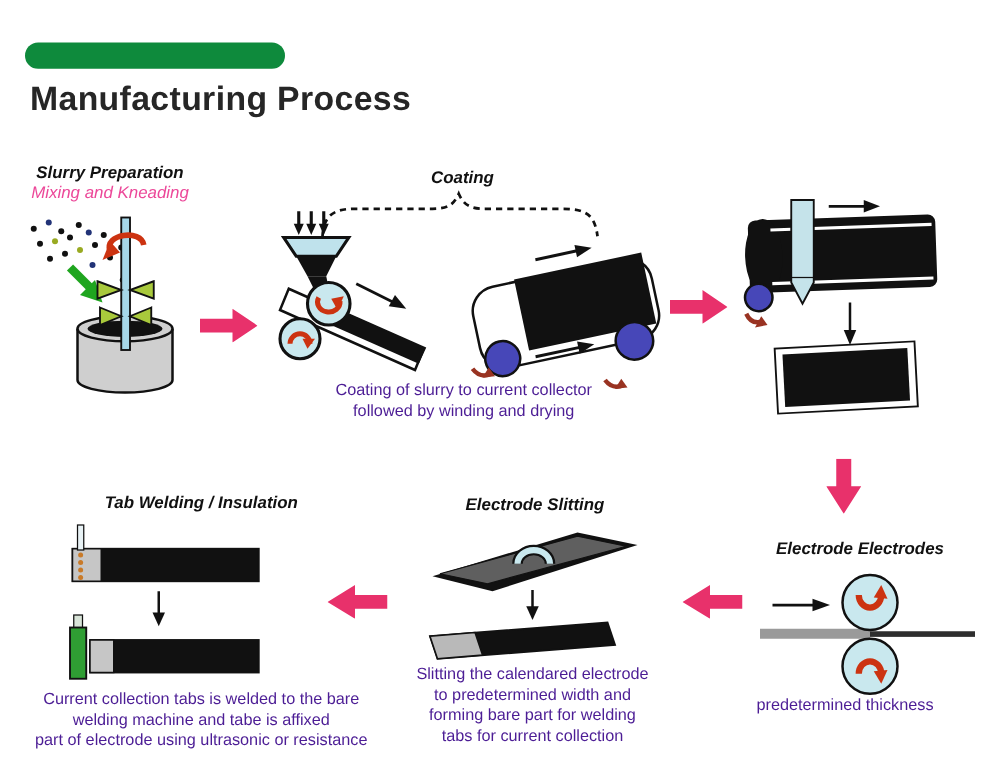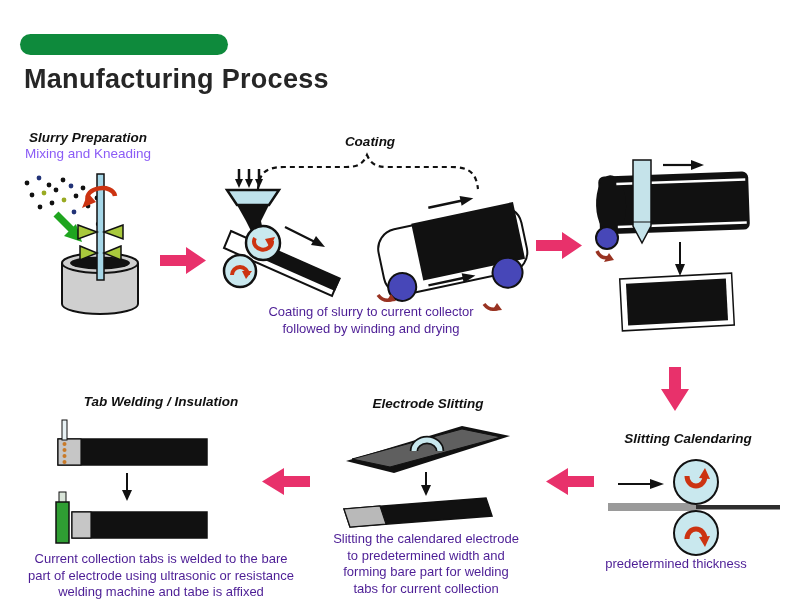--- a/index.html
+++ b/index.html
@@ -2,21 +2,21 @@
 <html><head>
 <meta charset="utf-8">
 <style>
   html,body{margin:0;padding:0;background:#fff;}
   #canvas{position:relative;width:794px;height:613px;background:#ffffff;overflow:hidden;
           font-family:"Liberation Sans", sans-serif;color:#1a1a1a;}
   .abs{position:absolute;}
   .green-bar{left:20px;top:34px;width:208px;height:21px;border-radius:11px;background:#0e8a3c;}
   .main-title{left:24px;top:64px;font-size:27px;font-weight:bold;color:#262626;letter-spacing:.3px;}
   .step-title{font-size:13.5px;font-weight:bold;color:#111;text-align:center;line-height:15.5px;font-style:italic;}
-  .step-sub{font-size:13.5px;color:#8b5cf6;text-align:center;line-height:15.5px;}
+  .step-sub{font-size:13.5px;color:#ec4899;text-align:center;line-height:15.5px;font-style:italic;}
   .caption{font-size:13px;color:#4c1d95;text-align:center;line-height:16.5px;}
   svg{display:block;}
 </style>
 </head>
 <body>
 
 <div id="canvas">
 
   <div class="abs green-bar"></div>
   <div class="abs main-title">Manufacturing Process</div>
@@ -174,21 +174,21 @@
       <rect x="38" y="124" width="112" height="52" fill="#fff" stroke="#111" stroke-width="1.5"></rect>
       <rect x="44" y="129" width="100" height="42" fill="#111"></rect>
     </g>
   </svg>
 
 
   <svg class="abs" style="left:661px;top:367px;" width="28" height="44" viewBox="0 0 28 44">
     <polygon points="8,0 20,0 20,22 28,22 14,44 0,22 8,22" fill="#e8316b"></polygon>
   </svg>
 
-  <div class="abs step-title" style="left:598px;top:431px;width:180px;">Slitting Calendaring</div>
+  <div class="abs step-title" style="left:598px;top:431px;width:180px;">Electrode Electrodes</div>
 
   <svg class="abs" style="left:592px;top:452px;" width="200" height="110" viewBox="0 0 200 110">
     <g>
       <line x1="26" y1="32" x2="60" y2="32" stroke="#111" stroke-width="2.2"></line>
         <polygon points="72,32 58,27 58,37" fill="#111"></polygon>
     </g>
     <rect x="16" y="51" width="88" height="8" fill="#9a9a9a"></rect>
     <rect x="104" y="53" width="84" height="4.5" fill="#2e2e2e"></rect>
     <g>
       <circle cx="104" cy="30" r="22" fill="#c9e8ee" stroke="#111" stroke-width="2"></circle>
@@ -259,17 +259,17 @@
     <g>
       <rect x="20" y="99" width="135" height="26" fill="#111" stroke="#111" stroke-width="1.5"></rect>
       <rect x="20" y="99" width="19" height="26" fill="#c6c6c6" stroke="#111" stroke-width="1.2"></rect>
       <rect x="7" y="79" width="7" height="11" fill="#d8e4d8" stroke="#111" stroke-width="1"></rect>
       <rect x="4" y="89" width="13" height="41" fill="#2f9e33" stroke="#111" stroke-width="1.5"></rect>
     </g>
   </svg>
 
   <div class="abs caption" style="left:16px;top:551px;width:290px;">
     <div>Current collection tabs is welded to the bare</div>
+    <div>welding machine and tabe is affixed</div>
     <div>part of electrode using ultrasonic or resistance</div>
-    <div>welding machine and tabe is affixed</div>
   </div>
 
 </div>
 
 </body></html>

